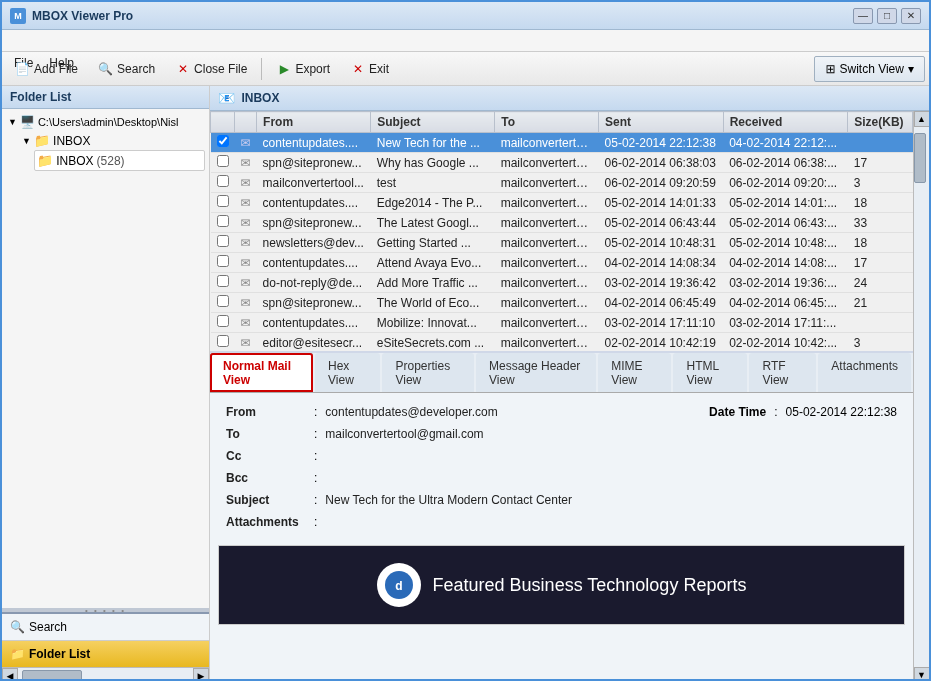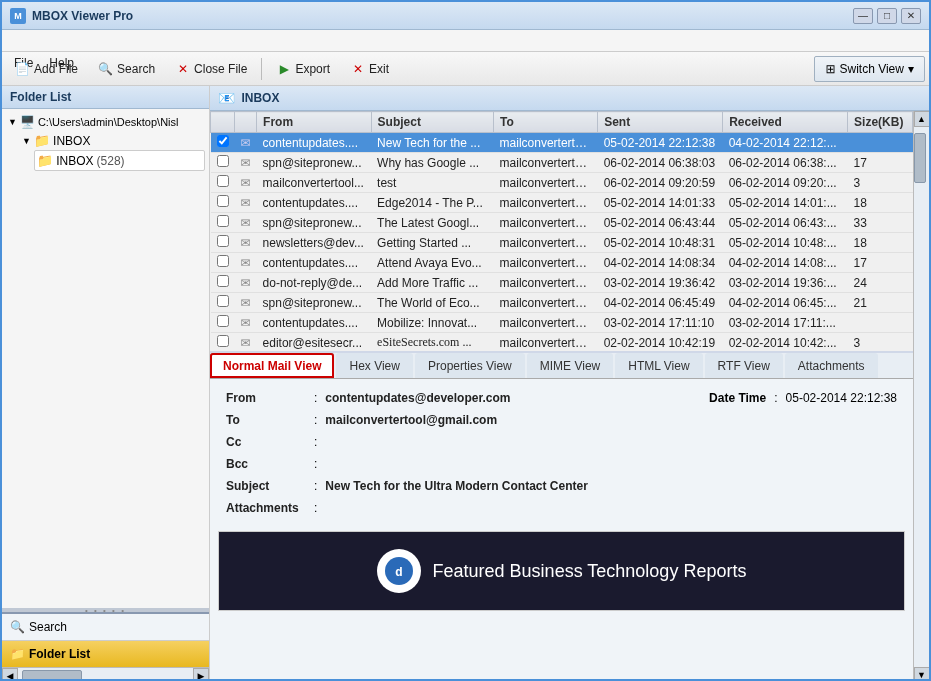--- a/index.html
+++ b/index.html
@@ -167,21 +167,21 @@
 
     
     .email-detail {
       flex: 1;
       background: #f0f4f8;
       overflow: auto;
     }
     .email-detail-fields { padding: 8px 16px; }
     .detail-row { display: flex; gap: 8px; padding: 4px 0; align-items: flex-start; }
     .detail-label { font-weight: bold; min-width: 80px; color: #222; }
-    .detail-value { color: #222; font-weight: bold; }
+    .detail-value { color: #222; }
     .detail-date-right { margin-left: auto; display: flex; gap: 8px; }
     .detail-date-label { font-weight: bold; text-align: center; }
 
     
     .email-content-preview {
       margin: 4px 8px;
       background: #fff;
       border: 1px solid #ccc;
       height: 80px;
       display: flex;
@@ -453,34 +453,35 @@
     <td style="max-width:120px; overflow:hidden; text-overflow:ellipsis;">Mobilize: Innovat...</td>
     <td style="max-width:100px; overflow:hidden; text-overflow:ellipsis;">mailconvertertool...</td>
     <td>03-02-2014 17:11:10</td>
     <td>03-02-2014 17:11:...</td>
     <td></td>
   </tr>
                 <tr class="email-row">
     <td class="checkbox-cell"><input type="checkbox" style="width: 12px; height: 12px;"></td>
     <td><span class="envelope-icon">✉</span></td>
     <td style="max-width:110px; overflow:hidden; text-overflow:ellipsis;">editor@esitesecr...</td>
-    <td style="max-width:120px; overflow:hidden; text-overflow:ellipsis;font-family:Liberation Serif, serif;">eSiteSecrets.com ...</td>
+    <td style="max-width:120px; overflow:hidden; text-overflow:ellipsis;">eSiteSecrets.com ...</td>
     <td style="max-width:100px; overflow:hidden; text-overflow:ellipsis;">mailconvertertool...</td>
     <td>02-02-2014 10:42:19</td>
     <td>02-02-2014 10:42:...</td>
     <td>3</td>
   </tr>
               </tbody>
           </table>
         </div>
 
         <div class="tab-bar" id="tab-bar">
         <div class="tab active">Normal Mail View</div>
             <div class="tab">Hex View</div>
             <div class="tab">Properties View</div>
+            <div class="tab">Message Header View</div>
             <div class="tab">MIME View</div>
             <div class="tab">HTML View</div>
             <div class="tab">RTF View</div>
             <div class="tab">Attachments</div>
           </div>
 
         <div class="email-detail">
           <div class="email-detail-fields">
             <div class="detail-row">
               <span class="detail-label">From</span>

